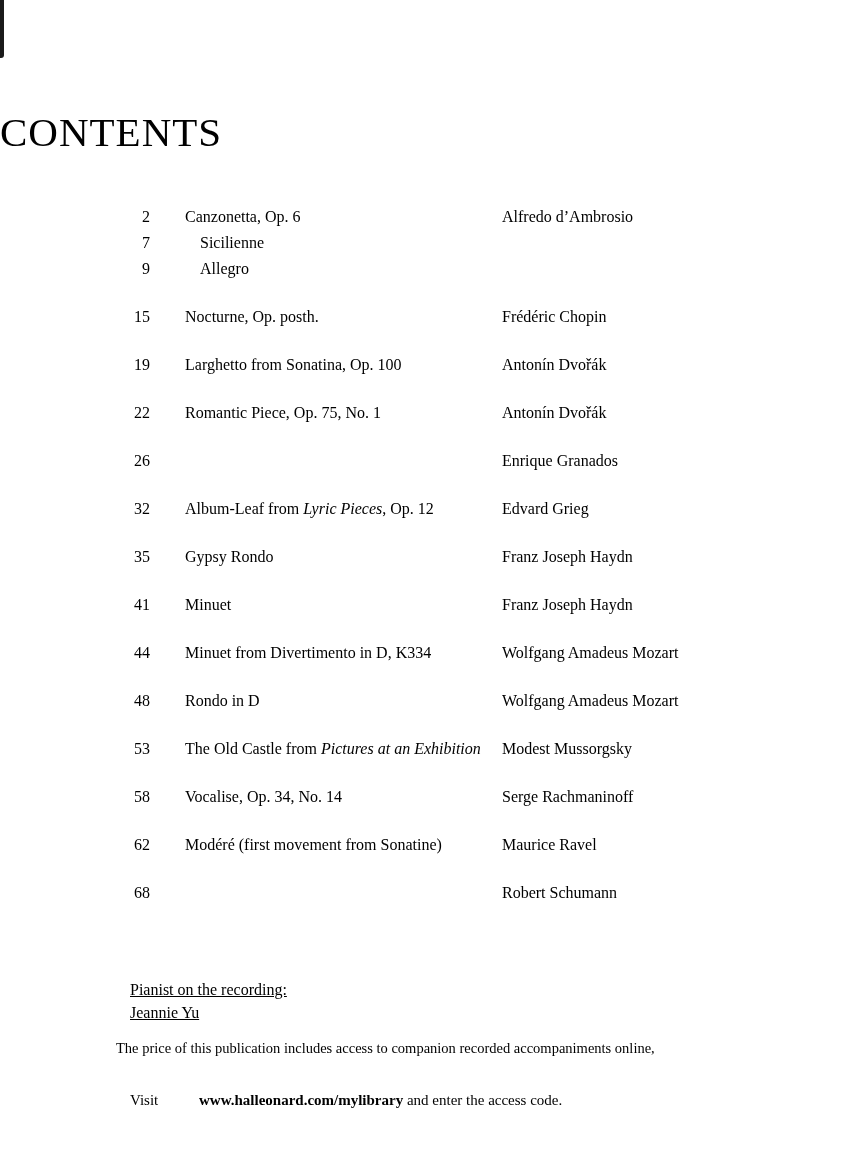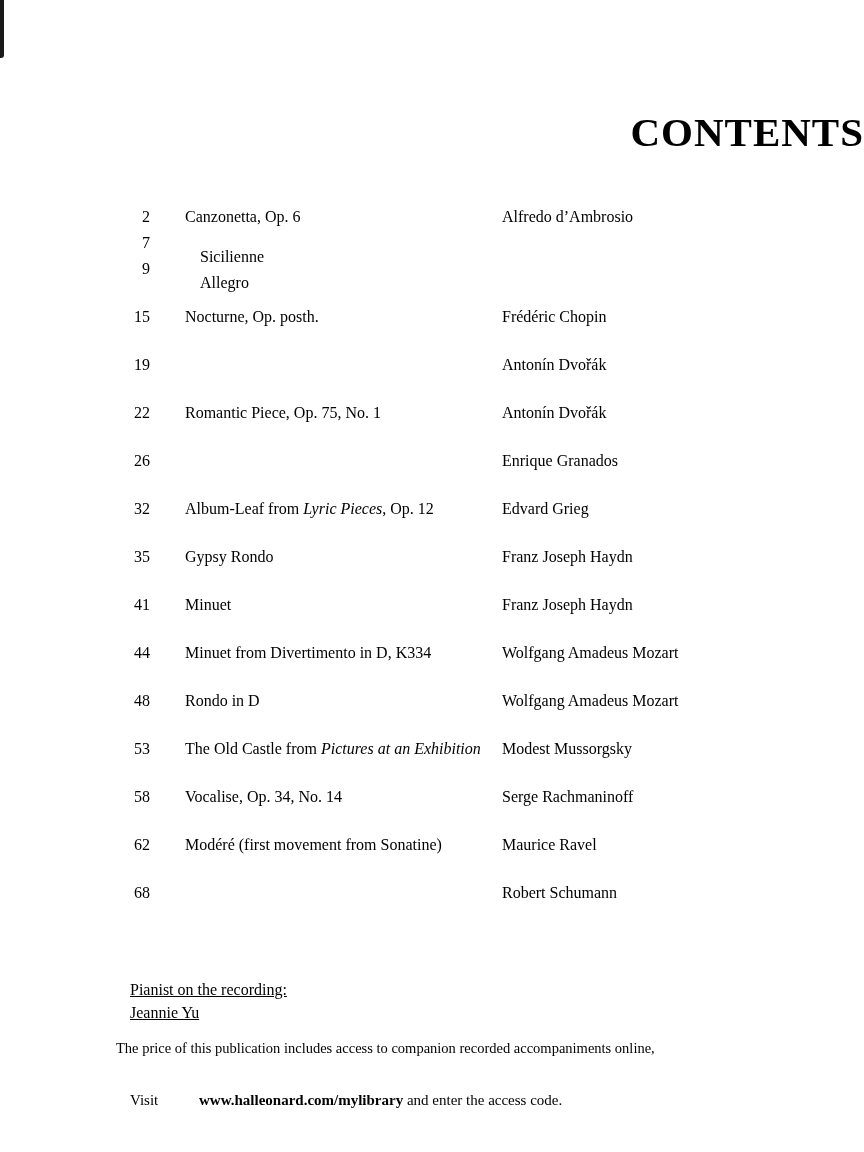--- a/index.html
+++ b/index.html
@@ -24,23 +24,23 @@
     height: 58px;
     background: #1a1a1a;
     border-radius: 0 0 3px 0;
   }
   .title {
     position: absolute;
     top: 108px;
     left: 0;
     right: 0;
     margin: 0;
-    text-align: right;
+    text-align: left;
     font-size: 41px;
-    font-weight: bold;
+    font-weight: normal;
     letter-spacing: 1px;
   }
   .toc {
     position: absolute;
     left: 127px;
     top: 181px;
     width: 640px;
     font-size: 16px;
   }
   .page-label {
@@ -62,21 +62,20 @@
     width: 23px;
     text-align: right;
   }
   .row .ttl {
     position: absolute;
     left: 58px;
     white-space: nowrap;
   }
   .row.sub .ttl {
     left: 73px;
-    margin-top: 14px;
   }
   .row .cmp {
     position: absolute;
     left: 375px;
     white-space: nowrap;
   }
   .pianist {
     position: absolute;
     left: 130px;
     top: 978px;
@@ -128,20 +127,21 @@
           <span class="ttl"><span>Allegro</span></span>
           <span class="cmp"></span>
         </div>
         <div class="row">
           <span class="pg">15</span>
           <span class="ttl"><span>Nocturne, Op. posth.</span></span>
           <span class="cmp">Frédéric Chopin</span>
         </div>
         <div class="row">
           <span class="pg">19</span>
+          <span class="ttl"><span>Larghetto from Sonatina, Op. 100</span></span>
           <span class="cmp">Antonín Dvořák</span>
         </div>
         <div class="row">
           <span class="pg">22</span>
           <span class="ttl"><span>Romantic Piece, Op. 75, No. 1</span></span>
           <span class="cmp">Antonín Dvořák</span>
         </div>
         <div class="row">
           <span class="pg">26</span>
           <span class="cmp">Enrique Granados</span>

